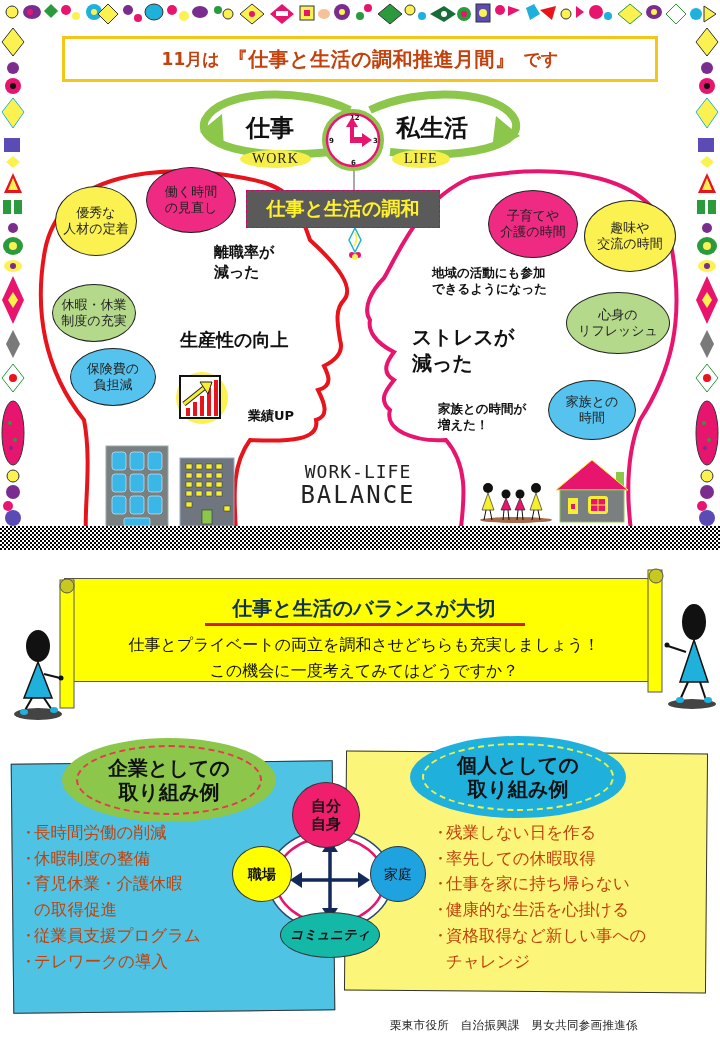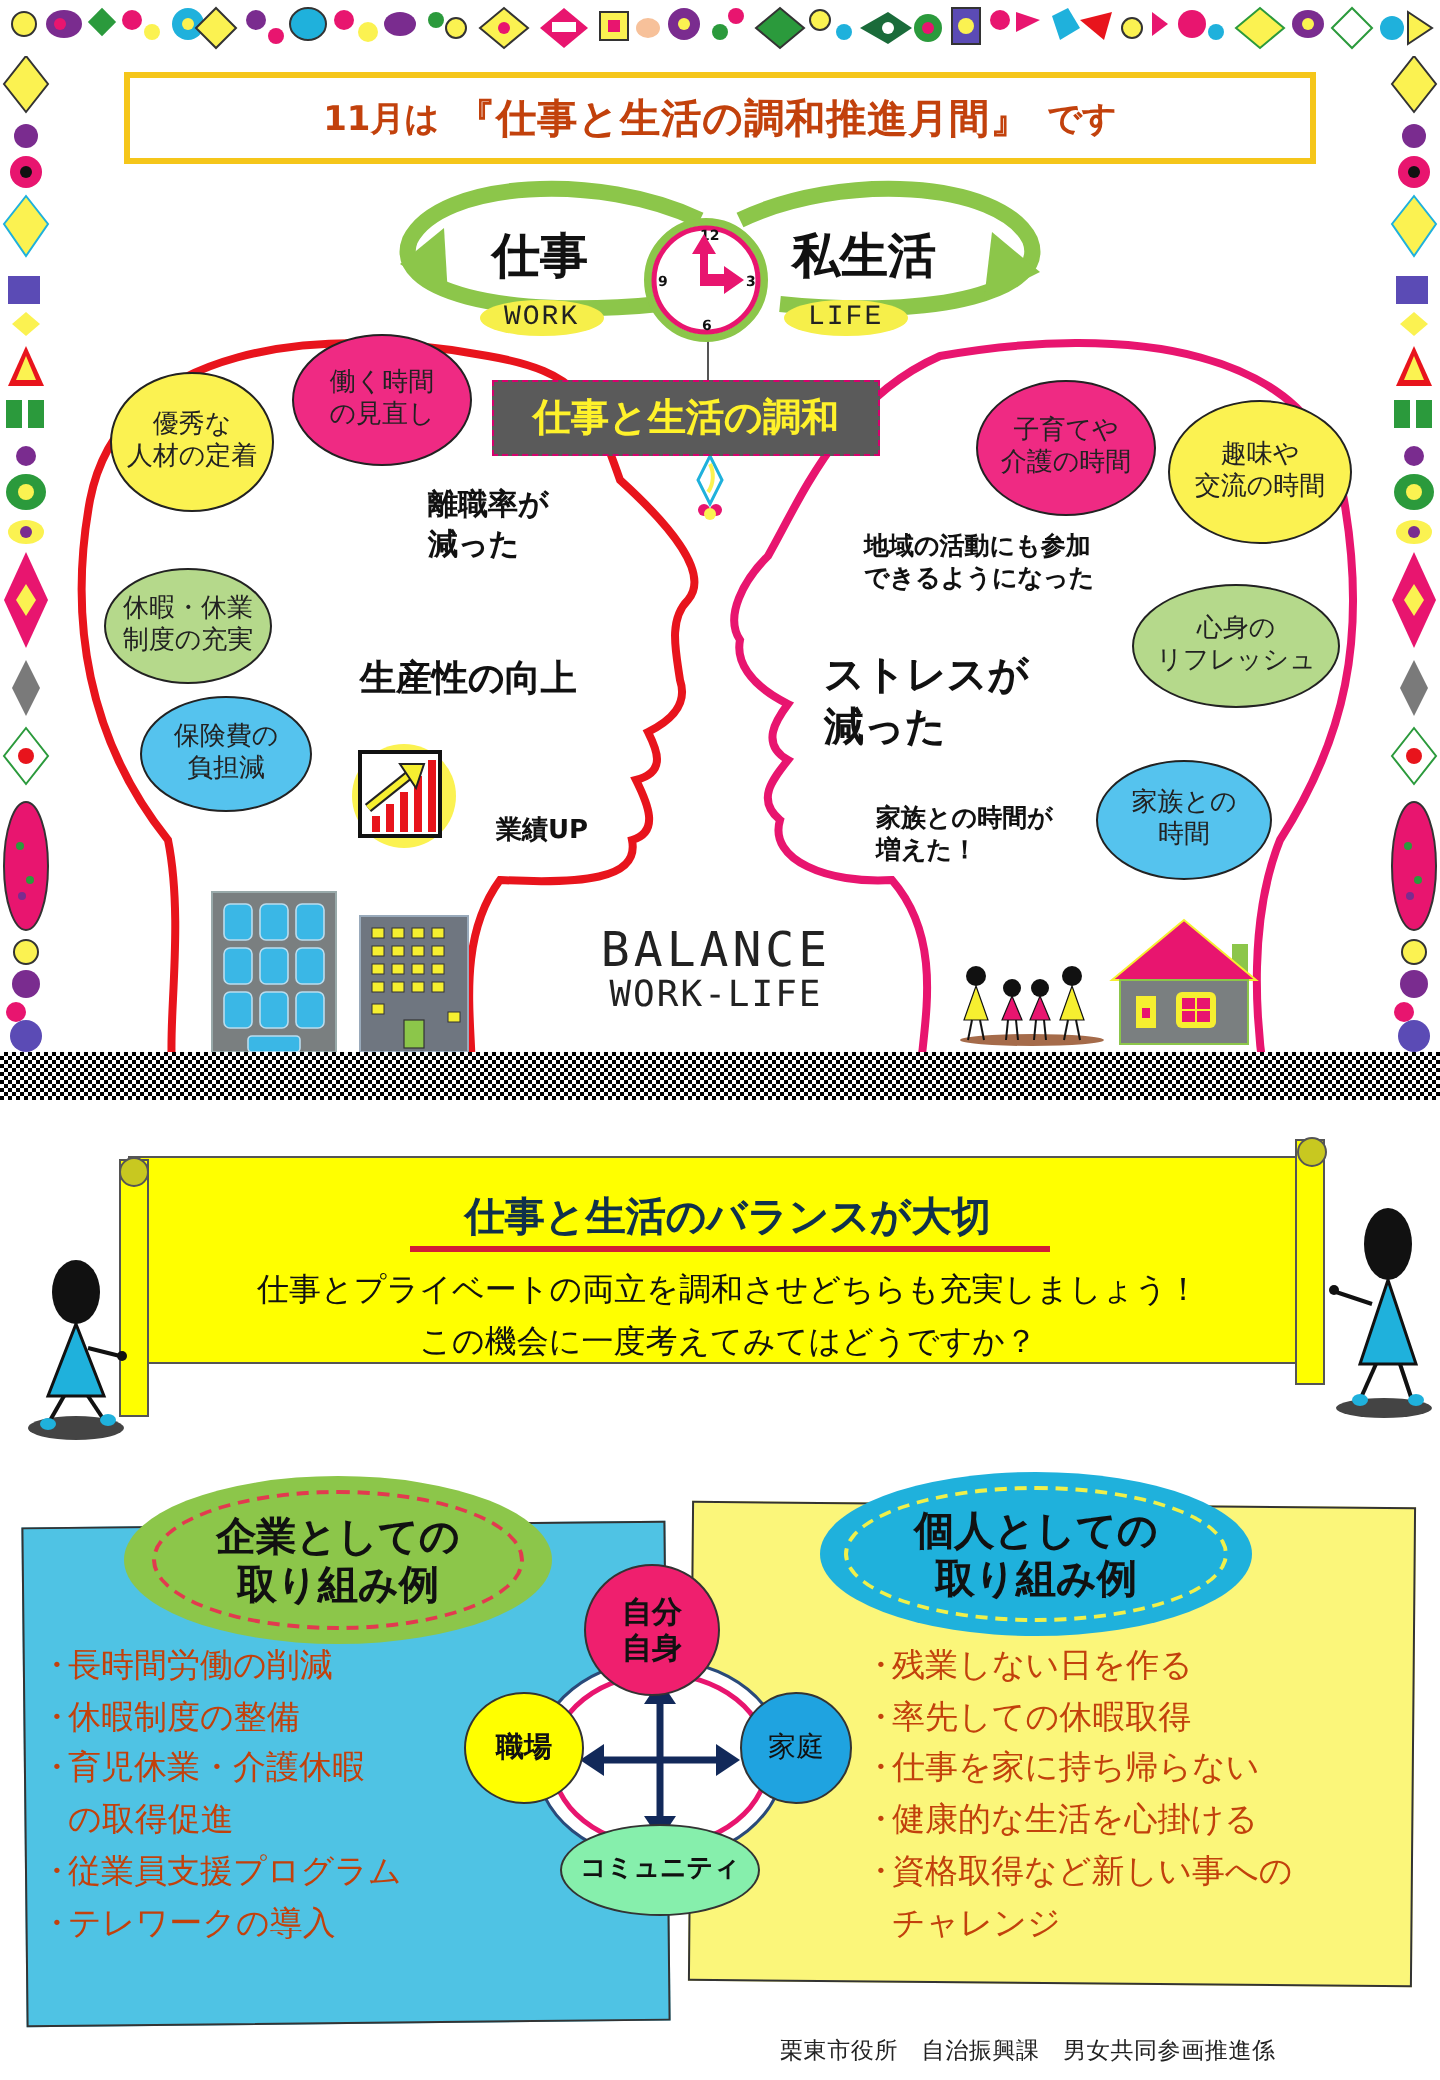--- a/index.html
+++ b/index.html
@@ -17,21 +17,21 @@
     left: 62px; top: 36px; width: 596px; height: 46px;
     border: 3px solid #f5c61a; background: #fff;
     display: flex; align-items: center; justify-content: center;
     color: #c2410c; font-weight: bold; white-space: nowrap;
   }
   .title-pre, .title-post { font-size: 17px; }
   .title-main { font-size: 20px; margin: 0 8px; letter-spacing: 0.5px; }
 
   
   .word-big { font-size: 24px; font-weight: bold; color: #111; }
-  .hl-yellow { background: #f6ef4a; border-radius: 50%; padding: 1px 12px; font-family: Liberation Mono, monospace; font-size: 14px; letter-spacing: 1px; color: #222; }
+  .hl-yellow { background: #f6ef4a; border-radius: 50%; padding: 1px 12px; font-family: Liberation Serif, serif; font-size: 14px; letter-spacing: 1px; color: #222; }
 
   .harmony-banner {
     left: 246px; top: 190px; width: 194px; height: 38px;
     background: #5a5a5a; border: 1px dashed #d6006e;
     color: #fff22a; font-weight: bold; font-size: 19px;
     display: flex; align-items: center; justify-content: center;
   }
 
   .bubble {
     position: absolute; border: 1.5px solid #222; border-radius: 50%;
@@ -326,22 +326,22 @@
       <rect x="92" y="47" width="6" height="5"></rect>
       <rect x="102" y="47" width="6" height="5"></rect>
       <rect x="112" y="47" width="6" height="5"></rect>
     <rect x="82" y="58" width="6" height="5"></rect>
       <rect x="120" y="62" width="6" height="5"></rect>
   </g>
   <rect x="98" y="66" width="10" height="14" fill="#8cc64a" stroke="#333" stroke-width="0.6"></rect>
 </svg>
 
 <div class="abs" style="left:278px;top:462px;width:160px;text-align:center;font-family:'DejaVu Sans Mono', monospace;color:#222;line-height:1.1;">
+  <div style="font-size:18px;letter-spacing:1px;">WORK-LIFE</div>
   <div style="font-size:24px;letter-spacing:2px;">BALANCE</div>
-  <div style="font-size:18px;letter-spacing:1px;">WORK-LIFE</div>
 </div>
 
 <div class="bubble b-pink" style="left:488px;top:190px;width:90px;height:68px;">
   <div><span>子育てや</span><br><span>介護の時間</span></div>
 </div>
 <div class="bubble b-yellow" style="left:584px;top:200px;width:92px;height:72px;">
   <div><span>趣味や</span><br><span>交流の時間</span></div>
 </div>
 <div class="bubble b-green" style="left:566px;top:292px;width:104px;height:62px;">
   <div><span>心身の</span><br><span>リフレッシュ</span></div>
@@ -473,15 +473,15 @@
       <polygon points="70,100 62,88 78,88"></polygon>
     <polygon points="30,60 42,52 42,68"></polygon>
       <polygon points="110,60 98,52 98,68"></polygon>
   </g>
 </svg>
 <div class="node" style="left:292px;top:782px;width:68px;height:66px;background:#ef1f6e;font-size:15px;">
   <div><span>自分</span><br><span>自身</span></div>
 </div>
 <div class="node" style="left:232px;top:846px;width:60px;height:56px;background:#ffff00;">職場</div>
 <div class="node" style="left:370px;top:846px;width:56px;height:56px;background:#1fa3e0;font-weight:normal;">家庭</div>
-<div class="node" style="left:280px;top:912px;width:100px;height:46px;background:#86efac;font-size:13px;">コミュニティ</div>
+<div class="node" style="left:280px;top:912px;width:100px;height:46px;background:#14b8a6;font-size:13px;font-style:italic;">コミュニティ</div>
 
 <div class="abs footer">栗東市役所　自治振興課　男女共同参画推進係</div>
 
 </body></html>

